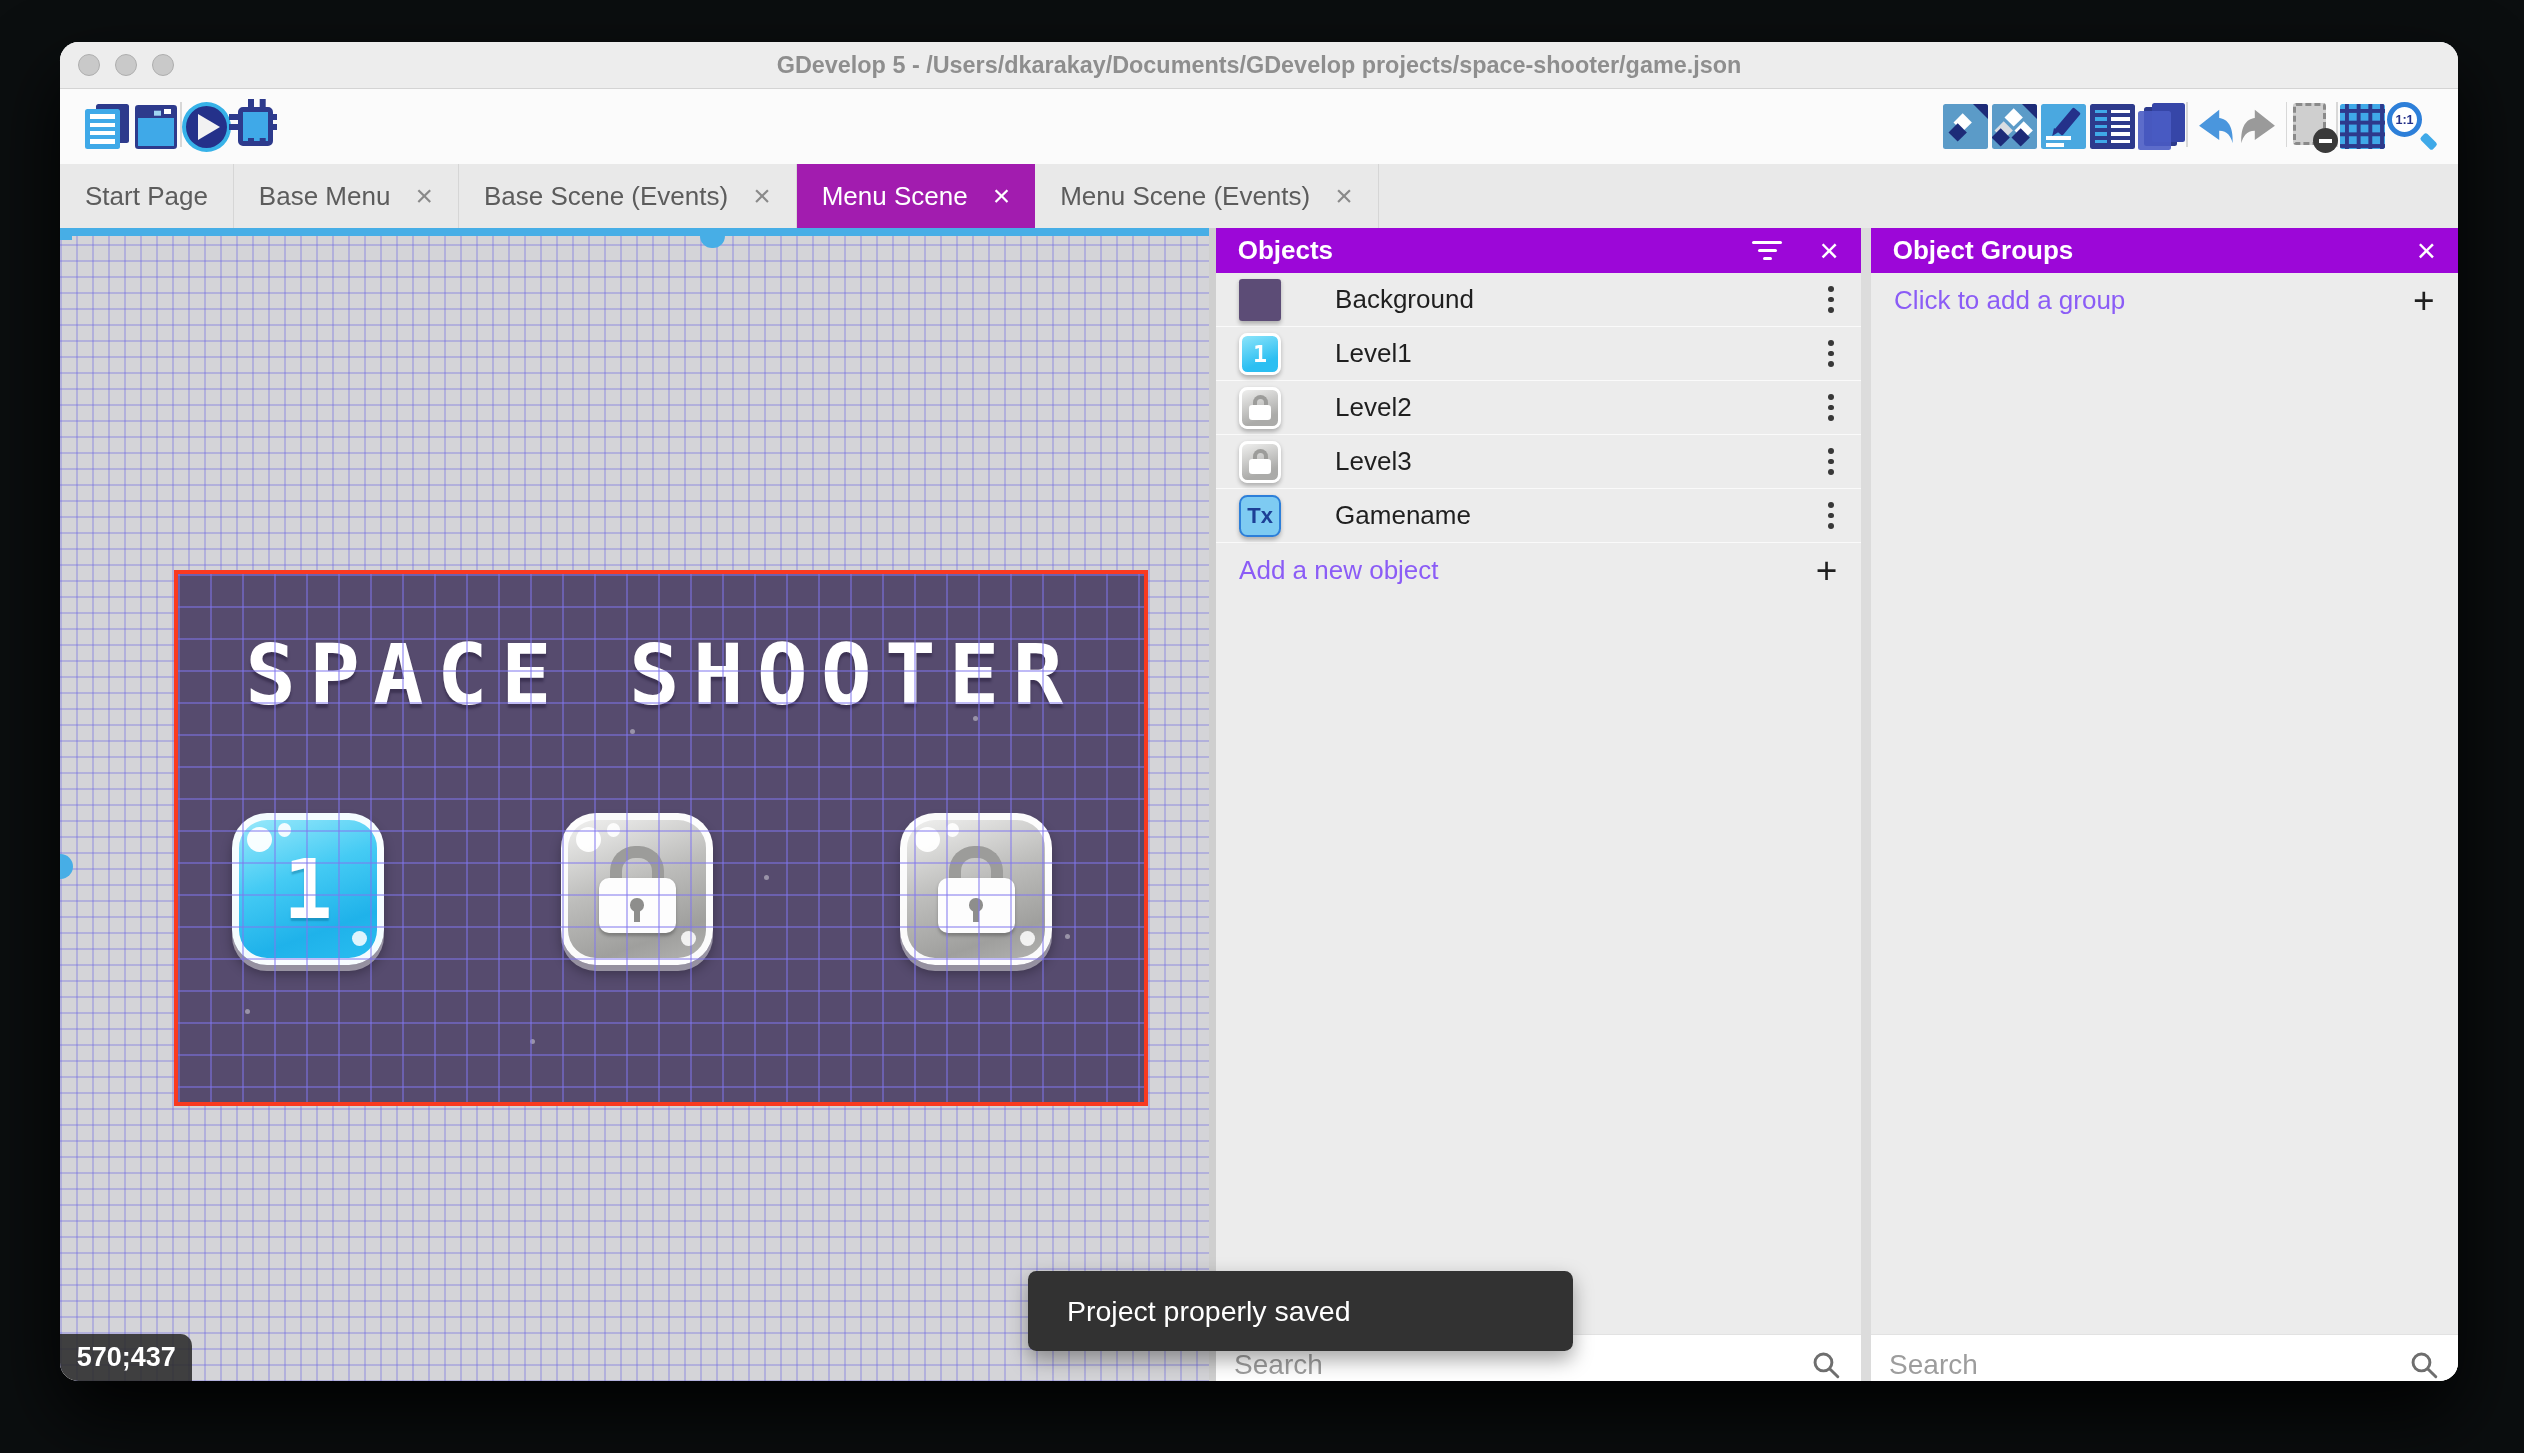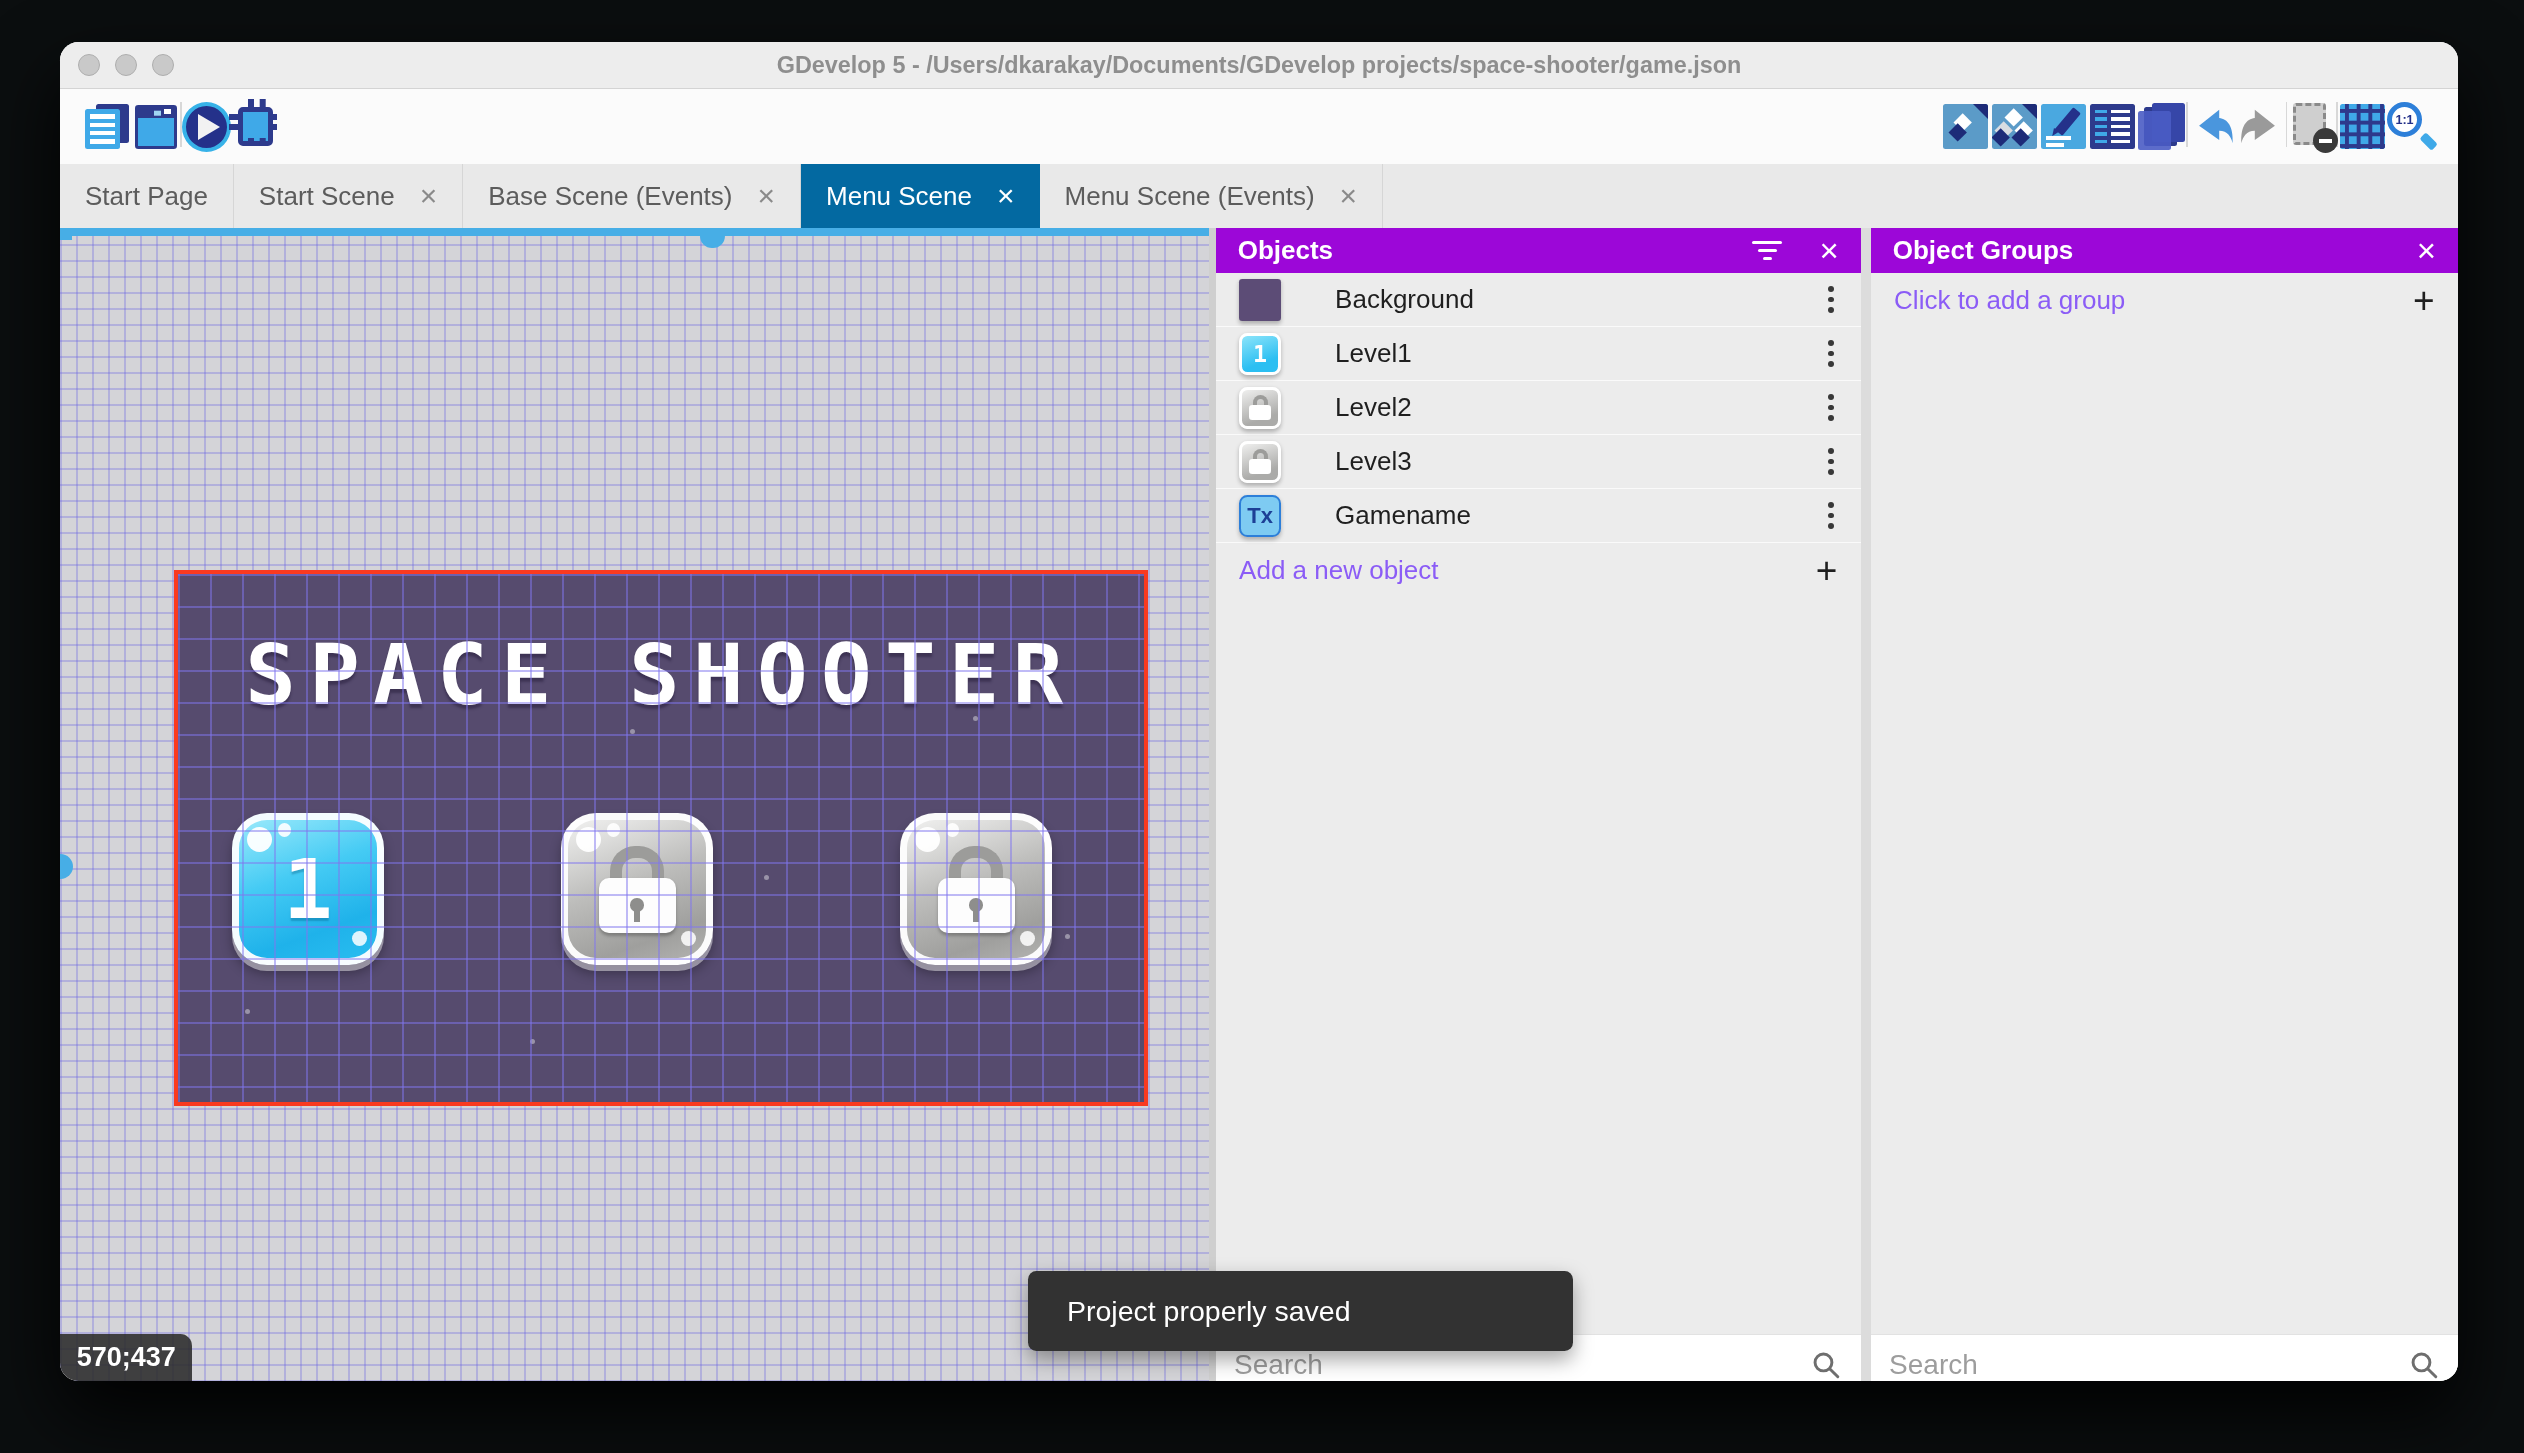--- a/index.html
+++ b/index.html
@@ -76,21 +76,21 @@
                    font-size:12.6px; font-weight:bold; color:#24318a; }
   .ic-zoom .handle { position:absolute; right:3.3px; bottom:1.7px; width:9.2px; height:16.7px; background:#3fa9e8;
                      transform:rotate(-45deg); border-radius:2.5px; }
   .arrow-svg { display:block; }
 
   
   .tabbar { height:64px; background:#e9e9e9; display:flex; align-items:stretch; flex:0 0 auto; }
   .tab { display:flex; align-items:center; padding:0 25px; font-size:26px; color:#5c5c5c;
          border-right:1.7px solid #d6d6d6; white-space:nowrap; }
   .tab .x { margin-left:25px; font-size:30px; color:#8a8a8a; line-height:1; }
-  .tab.active { background:#0369a1; color:#fff; border-right:none; }
+  .tab.active { background:#a21caf; color:#fff; border-right:none; }
   .tab.active .x { color:#fff; }
 
   
   .content { flex:1; display:flex; position:relative; min-height:0; }
 
   
   .canvas { width:1149px; position:relative; overflow:hidden; background:#d4d4d8;
       background-image:linear-gradient(rgba(106,101,224,.32) 1.7px, transparent 1.7px),
                        linear-gradient(90deg, rgba(106,101,224,.32) 1.7px, transparent 1.7px);
       background-size:16px 16px; }
@@ -307,21 +307,21 @@
           </div>
       </div>
     </div>
   </div>
 
   <div class="tabbar">
     <div class="tab">
       <span>Start Page</span>
     </div>
     <div class="tab">
-      <span>Start Scene</span>
+      <span>Base Menu</span>
       <span class="x">×</span>
     </div>
     <div class="tab">
       <span>Base Scene (Events)</span>
       <span class="x">×</span>
     </div>
     <div class="tab active">
       <span>Menu Scene</span>
       <span class="x">×</span>
     </div>

